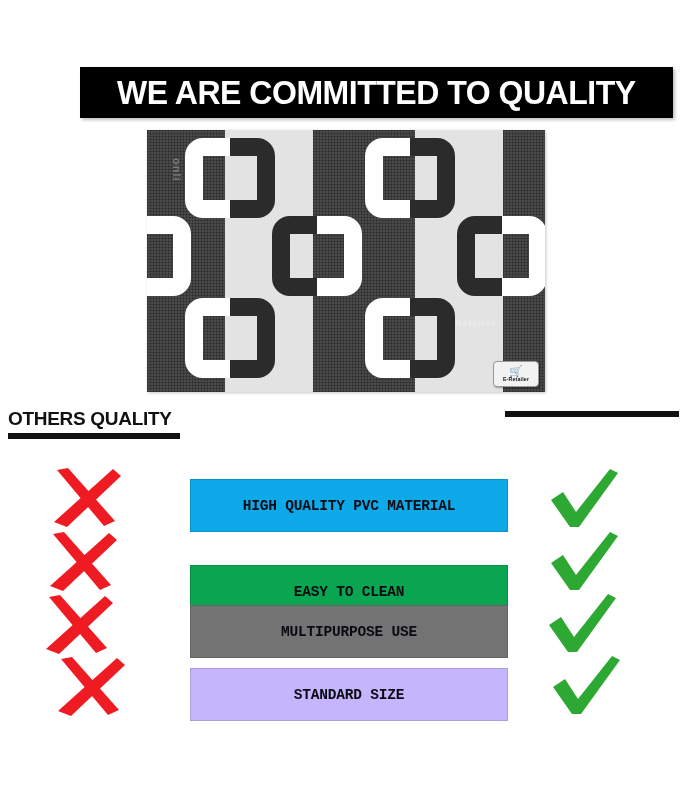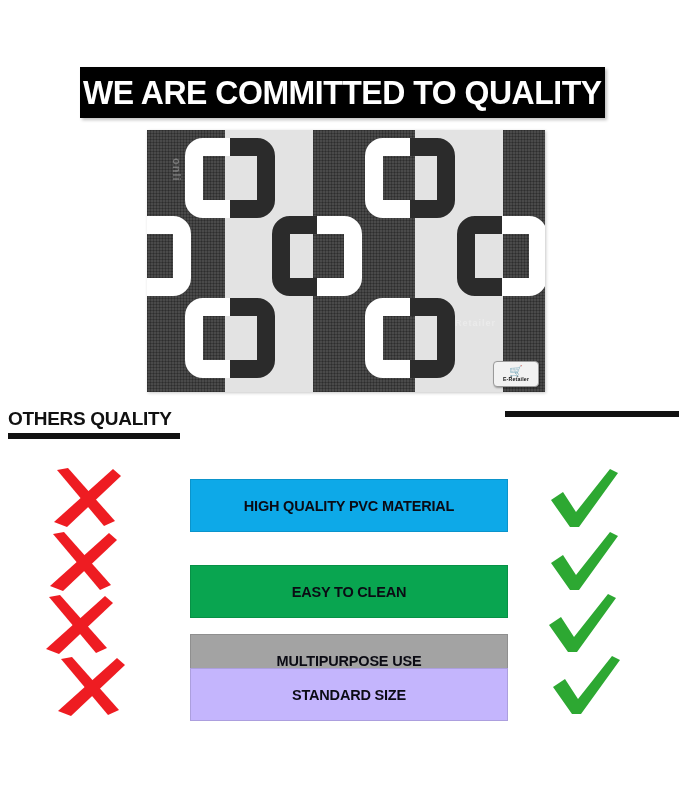--- a/index.html
+++ b/index.html
@@ -7,21 +7,21 @@
     width:683px; height:800px;
     background:#ffffff;
     font-family:"Liberation Sans", sans-serif;
     overflow:hidden;
   }
   #page { position:relative; width:683px; height:800px; background:#fff; }
 
   
   .title-bar{
     position:absolute; left:80px; top:67px;
-    width:525px; height:51px;
+    width:593px; height:51px;
     background:#000;
     display:flex; align-items:center; justify-content:center;
     box-shadow:2px 2px 3px rgba(0,0,0,.25);
   }
   .title-bar .title-text{
     color:#fff;
     font-size:33px;
     font-weight:bold;
     letter-spacing:-0.5px;
     white-space:nowrap;
@@ -94,21 +94,21 @@
   #head-ours .ch-text{ text-align:right; padding-right:8px; }
 
   
   .feature{
     position:absolute; left:190px; width:318px; height:53px;
     display:flex; align-items:center; justify-content:center;
     border:1px solid rgba(0,0,0,.12);
   }
   .feature .f-text{
     font-size:14.5px; font-weight:bold; color:#0b0b14;
-    letter-spacing:-0.2px; white-space:nowrap;
+    letter-spacing:-0.2px; white-space:nowrap;font-family:Liberation Mono, monospace;
   }
   #feature-0{ top:479px; }
   #feature-1{ top:542px;margin-top:23px; }
   #feature-2{ top:605px; }
   #feature-3{ top:668px; }
 
   
   .mark{ position:absolute; width:74px; height:64px; }
   .mark svg{ display:block; width:100%; height:100%; }
   .x-0{ left:48px; top:466px; }
@@ -203,21 +203,21 @@
   <div class="col-head" id="head-ours">
     <div class="ch-rule"></div>
   </div>
 
   <div class="feature" id="feature-0" style="background:#0da9e8;">
     <span class="f-text">HIGH QUALITY PVC MATERIAL</span>
   </div>
   <div class="feature" id="feature-1" style="background:#09a550;">
     <span class="f-text">EASY TO CLEAN</span>
   </div>
-  <div class="feature" id="feature-2" style="background:#a3a3a3;margin-top:29px;">
+  <div class="feature" id="feature-2" style="background:#737373;">
     <span class="f-text">MULTIPURPOSE USE</span>
   </div>
   <div class="feature" id="feature-3" style="background:#c4b5fd;">
     <span class="f-text">STANDARD SIZE</span>
   </div>
 
   <div class="mark x-0">
     <svg viewBox="0 0 74 64" aria-hidden="true">
       <path d="M9 4 L20 2 L67 55 L56 60 Z" fill="#ee1c22"></path>
       <path d="M65 3 L73 10 L19 61 L6 56 Z" fill="#ee1c22"></path>

